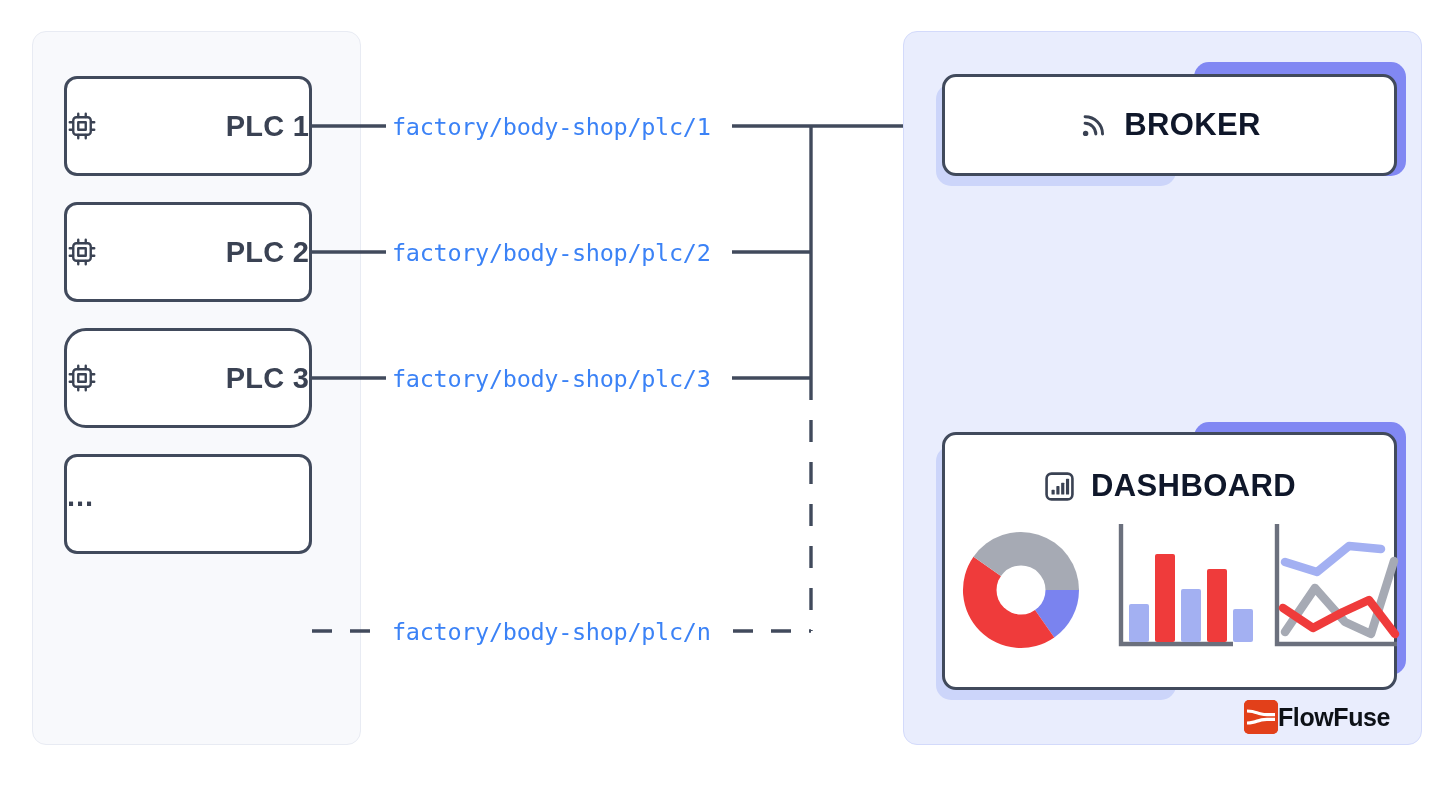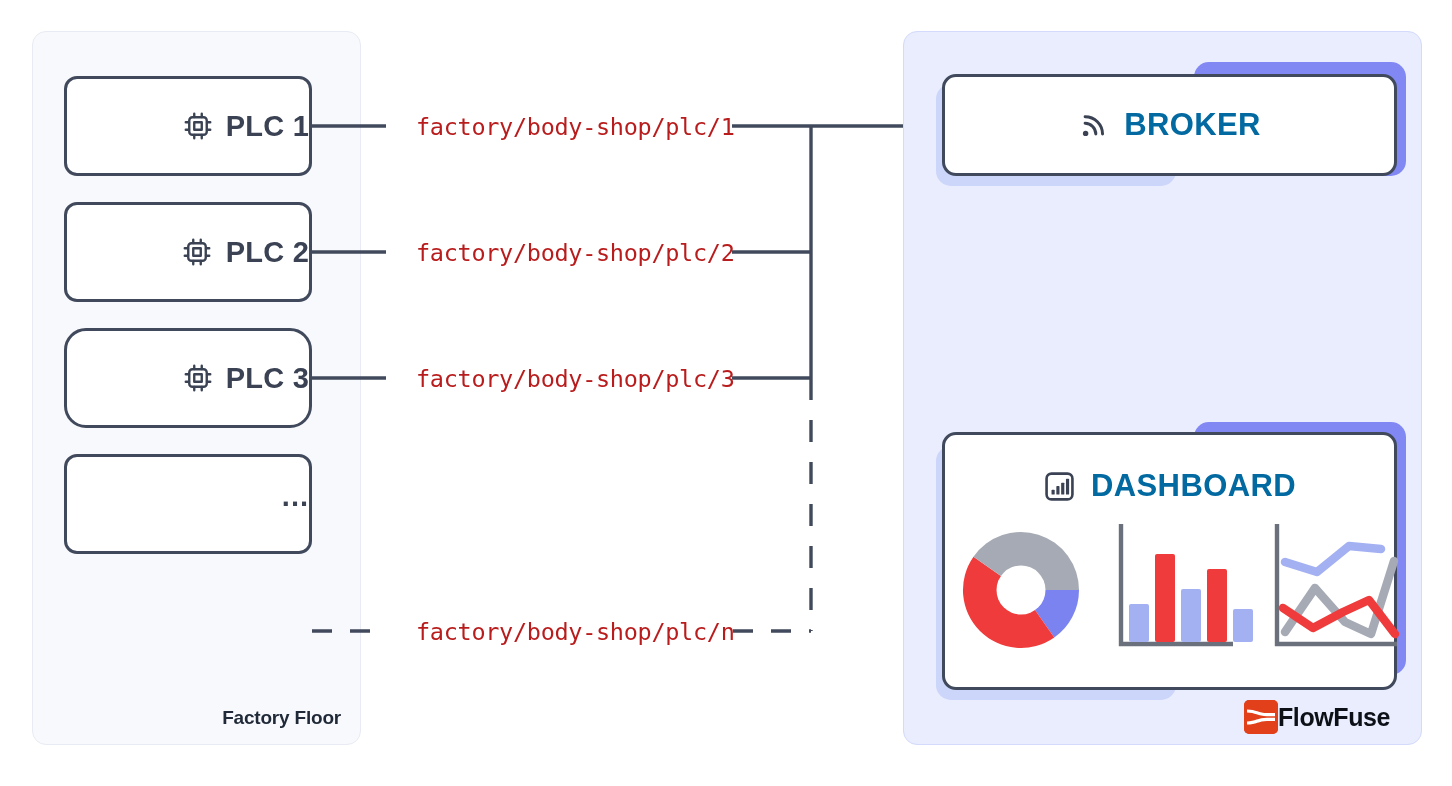--- a/index.html
+++ b/index.html
@@ -46,21 +46,21 @@
     position: absolute;
     left: 64px;
     width: 248px;
     height: 100px;
     background: #ffffff;
     border: 3px solid #414a5c;
     border-radius: 13px;
     box-sizing: border-box;
     display: flex;
     align-items: center;
-    justify-content: flex-end;
+    justify-content: space-between;
     gap: 13px;
   }
   .plc-box .plc-label {
     font-size: 29px;
     font-weight: bold;
     color: #3a4253;
     letter-spacing: 0.2px;
     line-height: 1;
   }
   .plc-box .dots-label {
@@ -72,24 +72,23 @@
     position: relative;
     top: -8px;
   }
   .cpu-icon { width: 30px; height: 30px; display:block; flex: none; }
 
   
   .topic {
     position: absolute;
     font-family: "DejaVu Sans Mono", monospace;
     font-size: 23.5px;
-    color: #b91c1c;
+    color: #3b82f6;
     white-space: nowrap;
     letter-spacing: -0.3px;
-    margin-left: 24px;
   }
 
   
   #cloud-panel {
     position: absolute;
     left: 903px;
     top: 31px;
     width: 519px;
     height: 714px;
     background: #e9edfd;
@@ -117,21 +116,21 @@
     box-sizing: border-box;
   }
 
   .card-title {
     display: flex;
     align-items: center;
     justify-content: center;
     gap: 15px;
     font-size: 31px;
     font-weight: bold;
-    color: #0369a1;
+    color: #0f172a;
     letter-spacing: 0.4px;
   }
 
   
   #flowfuse {
     position: absolute;
     left: 1244px;
     top: 700px;
     display: flex;
     align-items: center;
@@ -195,21 +194,20 @@
       </g>
     </svg>
     <span class="plc-label">PLC 3</span>
   </div>
 
   <div class="plc-box" style="top:454px;">
     <span class="dots-label">...</span>
   </div>
 
 
-  <div id="factory-label">Factory Floor</div>
 
   <svg class="overlay">
     <defs>
       <marker id="arrow" viewBox="0 0 10 10" refX="8.4" refY="5" markerWidth="5.2" markerHeight="5.2" orient="auto-start-reverse">
         <path d="M 0 0.4 L 10 5 L 0 9.6 z" fill="#414a5c"></path>
       </marker>
     </defs>
     <g stroke="#414a5c" stroke-width="3.4" fill="none" stroke-linecap="butt">
 
       <path d="M312,126 H386"></path>

